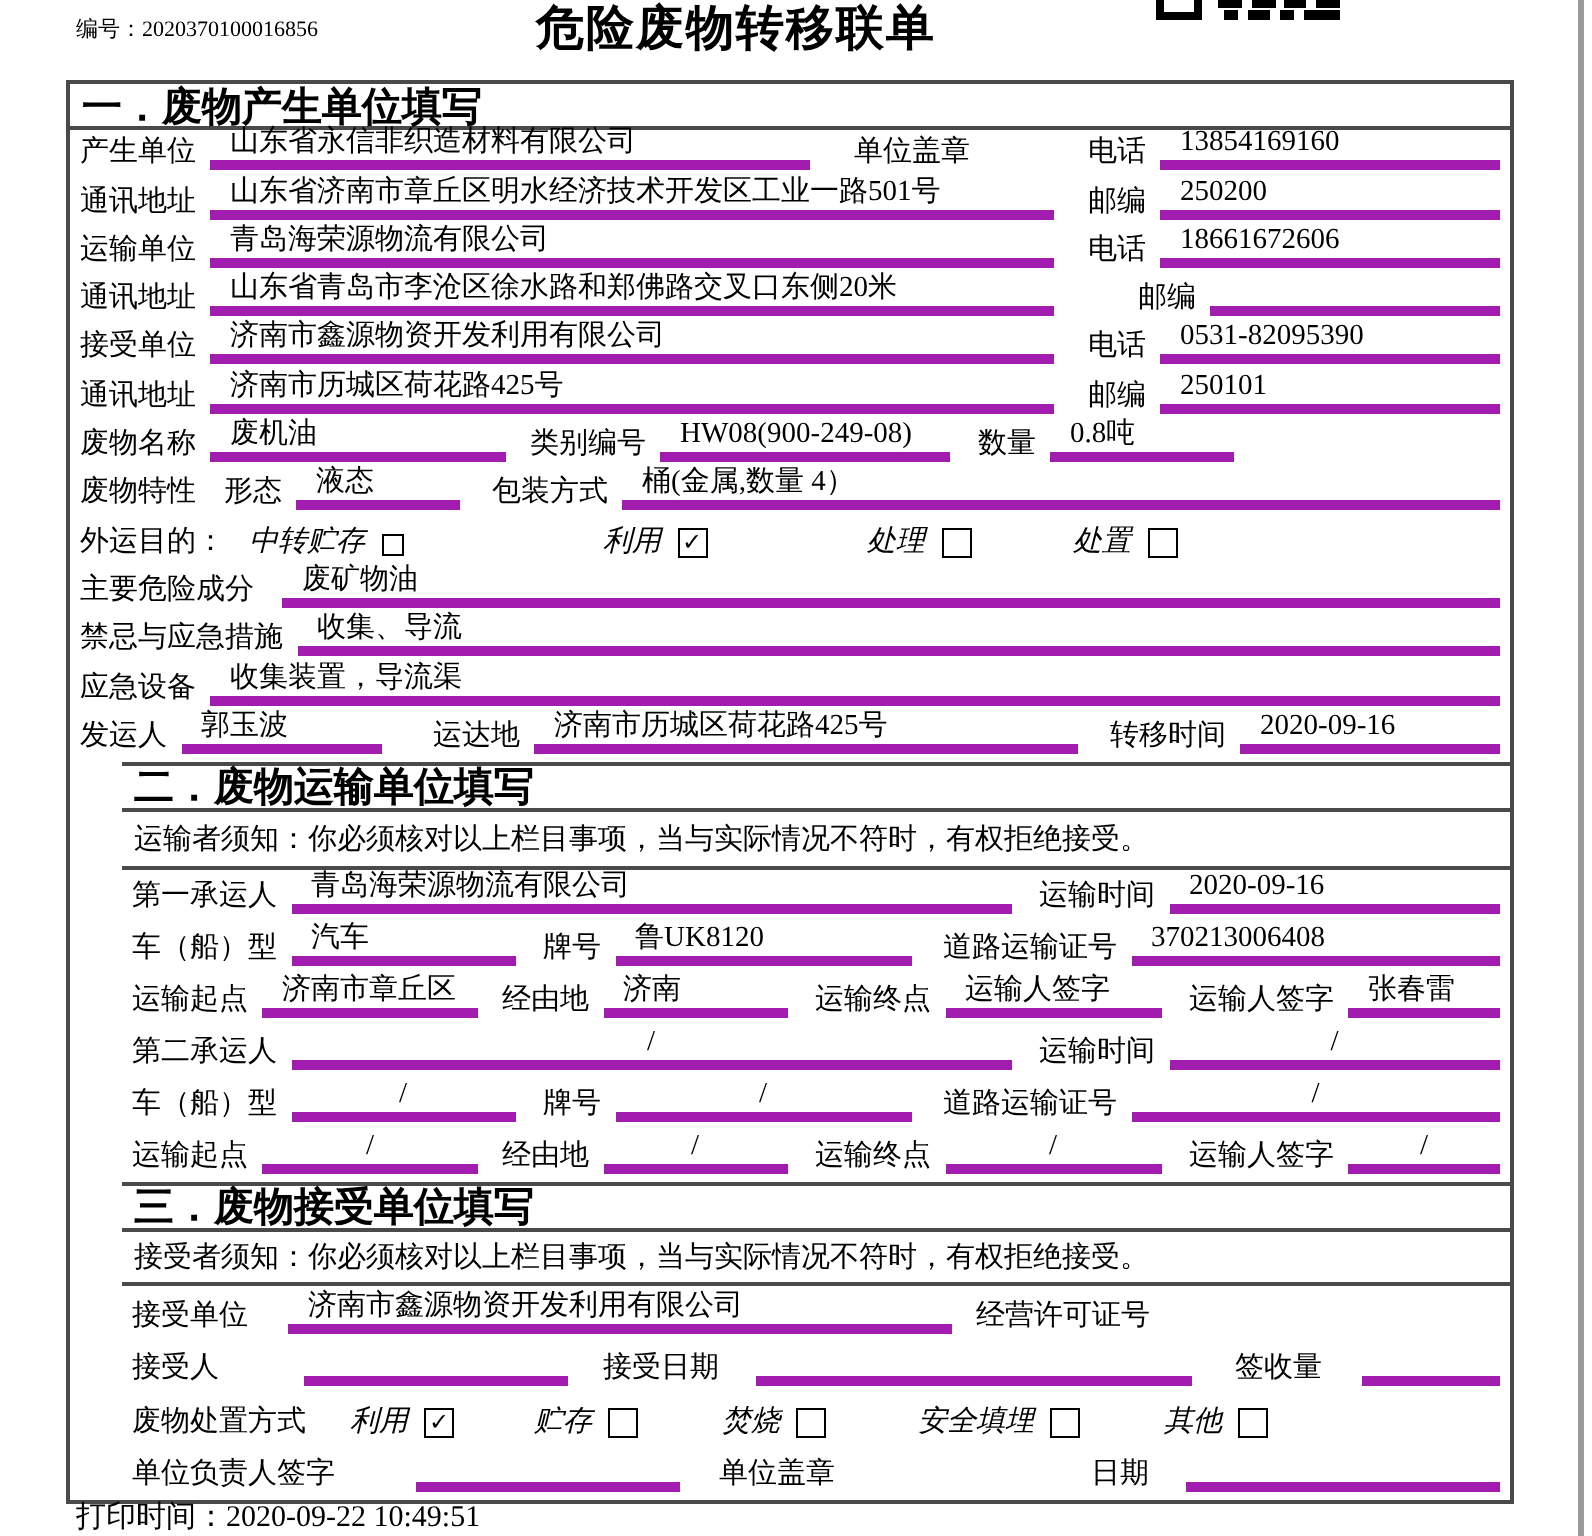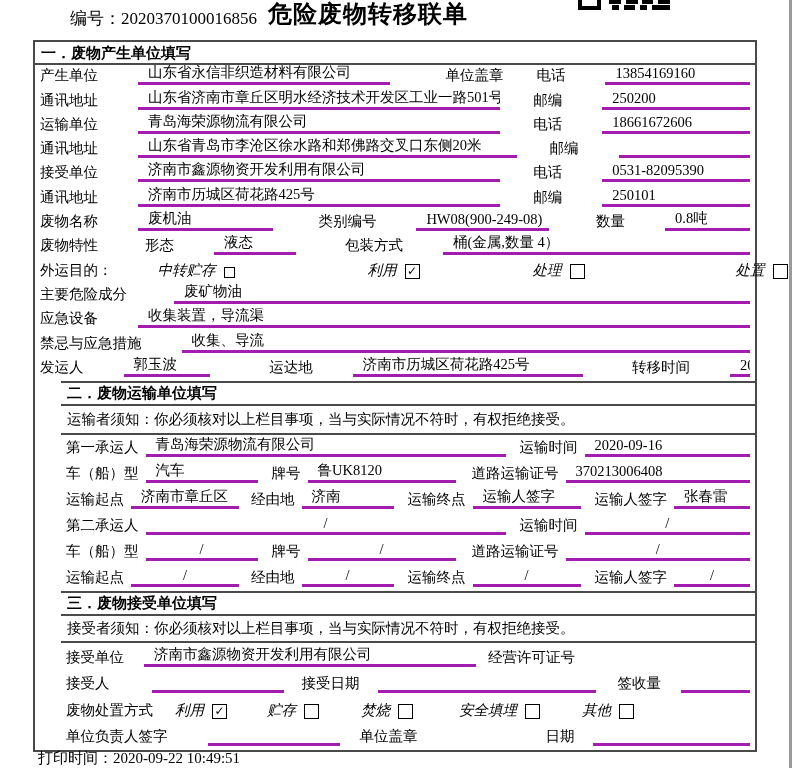--- a/index.html
+++ b/index.html
@@ -1,51 +1,51 @@
 <!DOCTYPE html>
 <html><head>
 <meta charset="utf-8">
 <style>
   html,body{margin:0;padding:0;background:#fff;}
   body{
     width:796px;height:768px;position:relative;overflow:hidden;
     font-family:"Liberation Serif","DejaVu Serif",serif;
     color:#000;-webkit-font-smoothing:antialiased;
   }
-  .serial{position:absolute;left:38px;top:7px;font-size:17px;margin-left:32px;}
+  .serial{position:absolute;left:38px;top:7px;font-size:11px;}
   .doc-title{position:absolute;left:0;right:60px;top:-2px;text-align:center;
     font-size:24px;font-weight:bold;letter-spacing:1px;}
   .qr{position:absolute;left:578px;top:0;width:92px;height:10px;}
   .qr div{position:absolute;background:#000;}
   .page-edge{position:absolute;left:789px;top:0;width:3px;height:768px;background:#9a9a9a;}
 
   .form-table{
     position:absolute;left:33px;top:40px;width:724px;
     border:2px solid #4a4a4a;box-sizing:border-box;background:#fff;
   }
   .section{box-sizing:border-box;}
   .section + .section{border-top:2px solid #4a4a4a;margin-left:26px;}
   .sec-hdr{
     display:flex;align-items:center;height:23px;padding:1px 6px 0 6px;
-    font-weight:bold;font-size:15px;border-bottom:2px solid #4a4a4a;box-sizing:border-box;
+    font-weight:bold;font-size:20px;border-bottom:2px solid #4a4a4a;box-sizing:border-box;
   }
   .notice{
     display:flex;align-items:center;height:29px;padding:0 6px;
     font-size:14.5px;border-bottom:2px solid #4a4a4a;box-sizing:border-box;white-space:nowrap;
   }
   .row{
     display:flex;align-items:flex-end;padding:0 5px 4px 5px;
     font-size:14.5px;box-sizing:border-box;white-space:nowrap;
   }
-  .s1{height:24.3px;gap:33px;}
+  .s1{height:24.3px;}
   .s2{height:26px;}
   .s3{height:26.5px;}
   .lbl{white-space:nowrap;}
   .u{
-    border-bottom:3px solid #a21caf;margin-left:7px;padding:0 10px;
+    border-bottom:5px solid #a21caf;margin-left:7px;padding:0 10px;
     white-space:nowrap;overflow:hidden;box-sizing:border-box;
   }
   .u.c{text-align:center;padding:0 4px;}
   .grow{flex:1;}
   .push{margin-left:auto;font-family:Liberation Mono, monospace;}
   .opt{display:flex;align-items:flex-end;}
   .opt-lbl{white-space:nowrap;font-style:italic;}
   .cb{
     width:13px;height:13px;border:1px solid #000;margin-left:8px;margin-bottom:1px;
     font-size:12px;line-height:13px;text-align:center;box-sizing:content-box;
@@ -148,39 +148,39 @@
         <span class="cb small"></span>
       </span>
       <span class="opt" style="margin-left:100px">
         <span class="opt-lbl">利用</span>
         <span class="cb">✓</span>
       </span>
       <span class="opt" style="margin-left:80px">
         <span class="opt-lbl">处理</span>
         <span class="cb"></span>
       </span>
-      <span class="opt" style="margin-left:118px">
+      <span class="opt" style="margin-left:51px">
         <span class="opt-lbl">处置</span>
         <span class="cb"></span>
       </span>
     </div>
 
     <div class="row s1">
       <span class="lbl">主要危险成分</span>
       <span class="u grow" style="margin-left:14px">废矿物油</span>
     </div>
 
     <div class="row s1">
+      <span class="lbl">禁忌与应急措施</span>
+      <span class="u grow">收集、导流</span>
+    </div>
+
+    <div class="row s1">
       <span class="lbl">应急设备</span>
       <span class="u grow">收集装置，导流渠</span>
-    </div>
-
-    <div class="row s1">
-      <span class="lbl">禁忌与应急措施</span>
-      <span class="u grow">收集、导流</span>
     </div>
 
     <div class="row s1">
       <span class="lbl">发运人</span>
       <span class="u" style="width:100px">郭玉波</span>
       <span class="lbl" style="margin-left:26px">运达地</span>
       <span class="u" style="width:272px">济南市历城区荷花路425号</span>
       <span class="lbl" style="margin-left:16px">转移时间</span>
       <span class="u grow">2020-09-16</span>
     </div>

